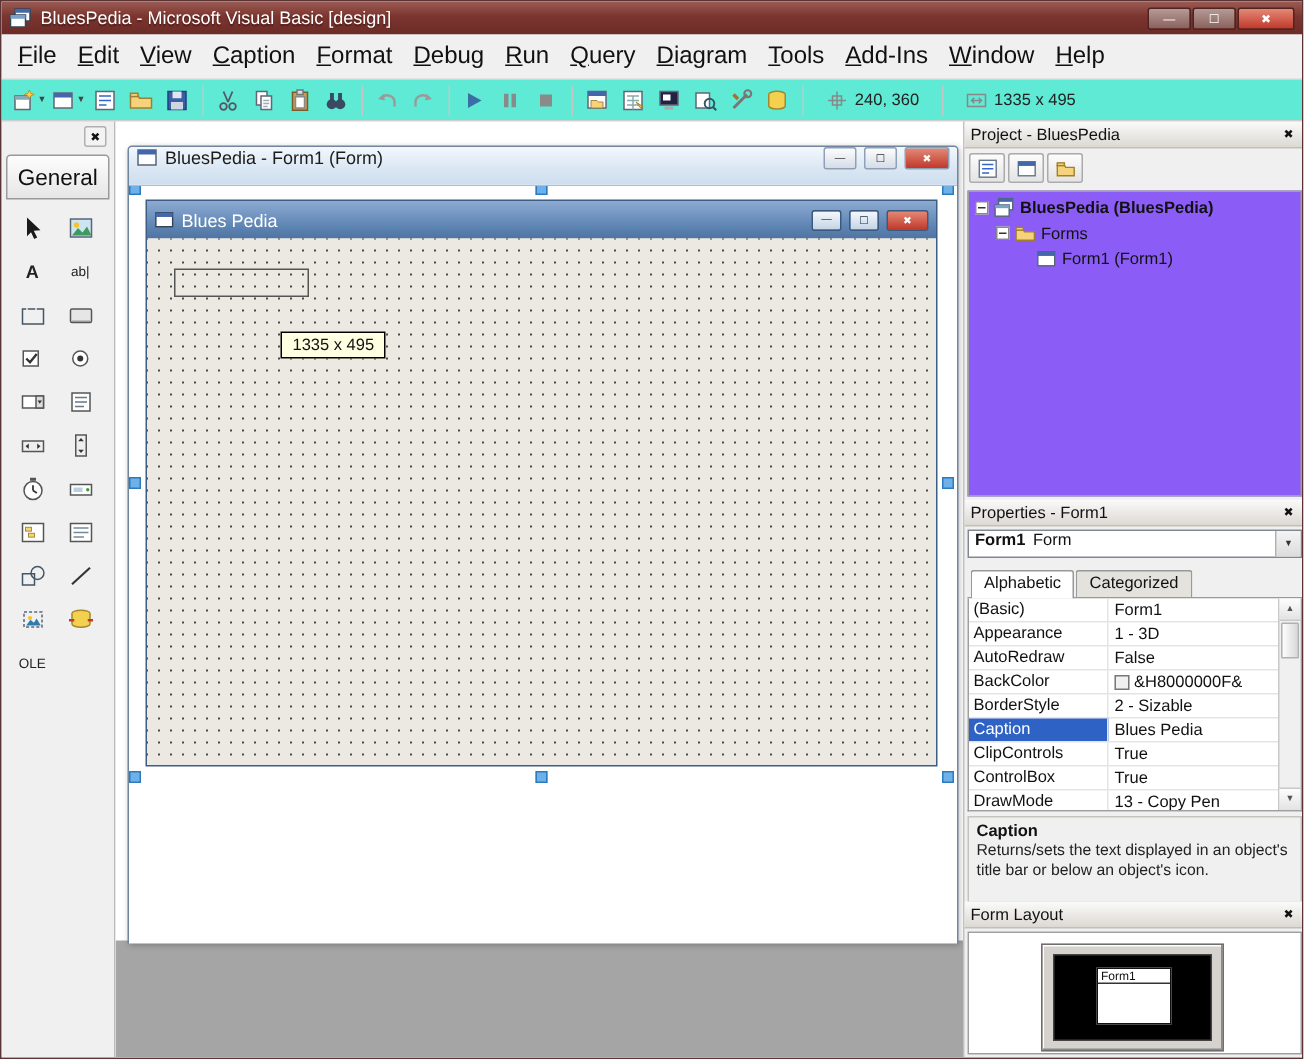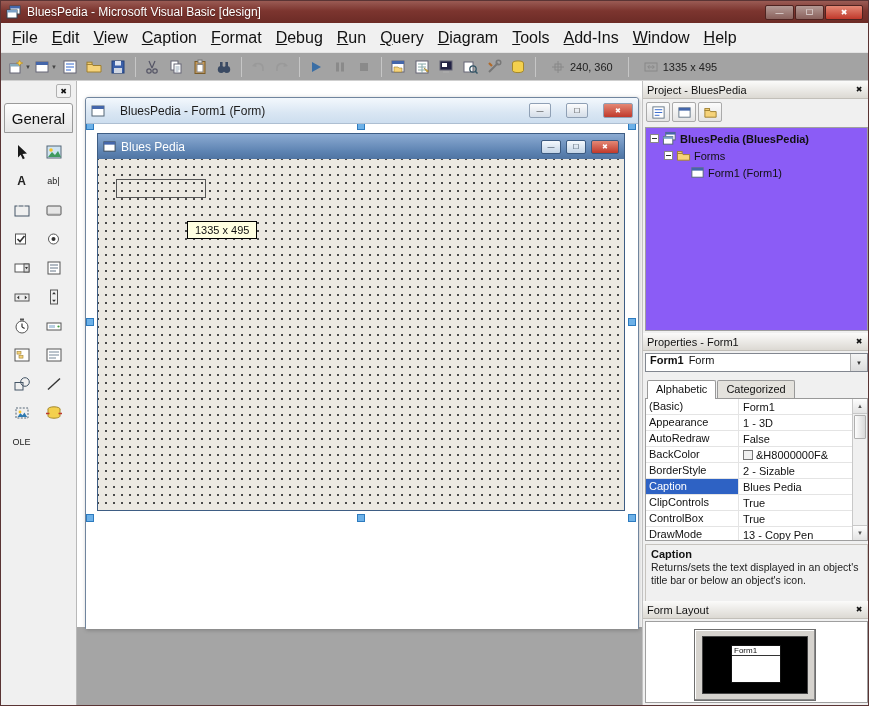--- a/index.html
+++ b/index.html
@@ -17,21 +17,21 @@
   background:linear-gradient(#b49a95,#8a615c)}
 .winbtn.close{background:linear-gradient(#e48875,#c0392b);width:38px}
 .appicon{width:16px;height:16px;flex:0 0 auto}
 
 
 .menubar{height:30px;background:#f0f0f0;display:flex;align-items:center;padding:0 4px;border-bottom:1px solid #e3e3e3}
 .mi{display:inline-block;padding:4px 7px 3px;font-size:16px;cursor:default}
 .mi::first-letter{text-decoration:underline}
 
 
-.toolbar{height:28px;background:#a3a3a3;border-bottom:1px solid #cfcfcf;display:flex;align-items:center;padding:0 6px;gap:1px}
+.toolbar{height:28px;background:#5eead4;border-bottom:1px solid #cfcfcf;display:flex;align-items:center;padding:0 6px;gap:1px}
 .ti{min-width:23px;height:22px;display:flex;align-items:center;justify-content:center;border:1px solid transparent;border-radius:2px}
 .ti .dd{font-size:6px;color:#444;margin-left:1px}
 .sep{width:1px;height:20px;background:#c6c6c6;margin:0 4px}
 .indic{display:flex;align-items:center;gap:5px;padding:0 10px;font-size:11px;color:#222;white-space:nowrap}
 
 
 #main{position:absolute;top:80px;left:0;right:0;bottom:0}
 #toolbox{position:absolute;left:0;top:0;bottom:0;width:76px;background:#f0f0f0;border-right:1px solid #b9b9b9}
 #mdi{position:absolute;left:76px;top:0;bottom:0;width:565px;background:#fff;overflow:hidden}
 .mdi-gray{position:absolute;left:0;right:0;top:546px;bottom:0;background:#a5a5a5}
@@ -44,21 +44,21 @@
   background:linear-gradient(#fdfdfd,#e6e6e6);display:flex;align-items:center;justify-content:center;font-size:15px}
 .tb-grid{display:grid;grid-template-columns:30px 30px;justify-content:center;row-gap:4px;column-gap:2px}
 .tool{width:28px;height:25px;display:flex;align-items:center;justify-content:center;border:1px solid transparent;border-radius:2px}
 .tool .txt{font-size:12px;font-weight:bold;color:#222}
 .tool .txt.small{font-size:9px;font-weight:normal}
 
 
 .child{position:absolute;left:8px;top:16px;width:554px;height:532px;background:#fff;
   border:1px solid #70859e;border-radius:3px 3px 0 0;box-shadow:1px 1px 4px rgba(0,0,0,.25)}
 .child-title{height:26px;background:linear-gradient(#f3f8fd,#d9e6f3 60%,#cddeef);border-bottom:1px solid #aebfd2;
-  border-radius:3px 3px 0 0;display:flex;align-items:center;gap:15px;padding:0 5px;font-size:12px;color:#1c1c1c}
+  border-radius:3px 3px 0 0;display:flex;gap:5px;padding:0 5px;font-size:12px;color:#1c1c1c}
 .child-title .ct-label{flex:1;white-space:nowrap;overflow:hidden}
 .cbtn{width:22px;height:15px;display:flex;align-items:center;justify-content:center;font-size:7px;color:#2b2b2b;
   border:1px solid #8fa0b5;border-radius:2px;background:linear-gradient(#fdfdfd,#d4dde8)}
 .cbtn.close{background:linear-gradient(#e48875,#c0392b);color:#fff;width:30px}
 .designer{position:relative;height:505px;background:#fff;overflow:hidden}
 
 
 .formwrap{position:absolute;left:11px;top:9px;width:528px;height:378px}
 .vbform{width:100%;height:100%;border:1px solid #3e5d84;display:flex;flex-direction:column}
 .vbform-title{height:25px;background:linear-gradient(#8cabd2,#5d83b2 70%,#4f74a2);display:flex;align-items:center;

